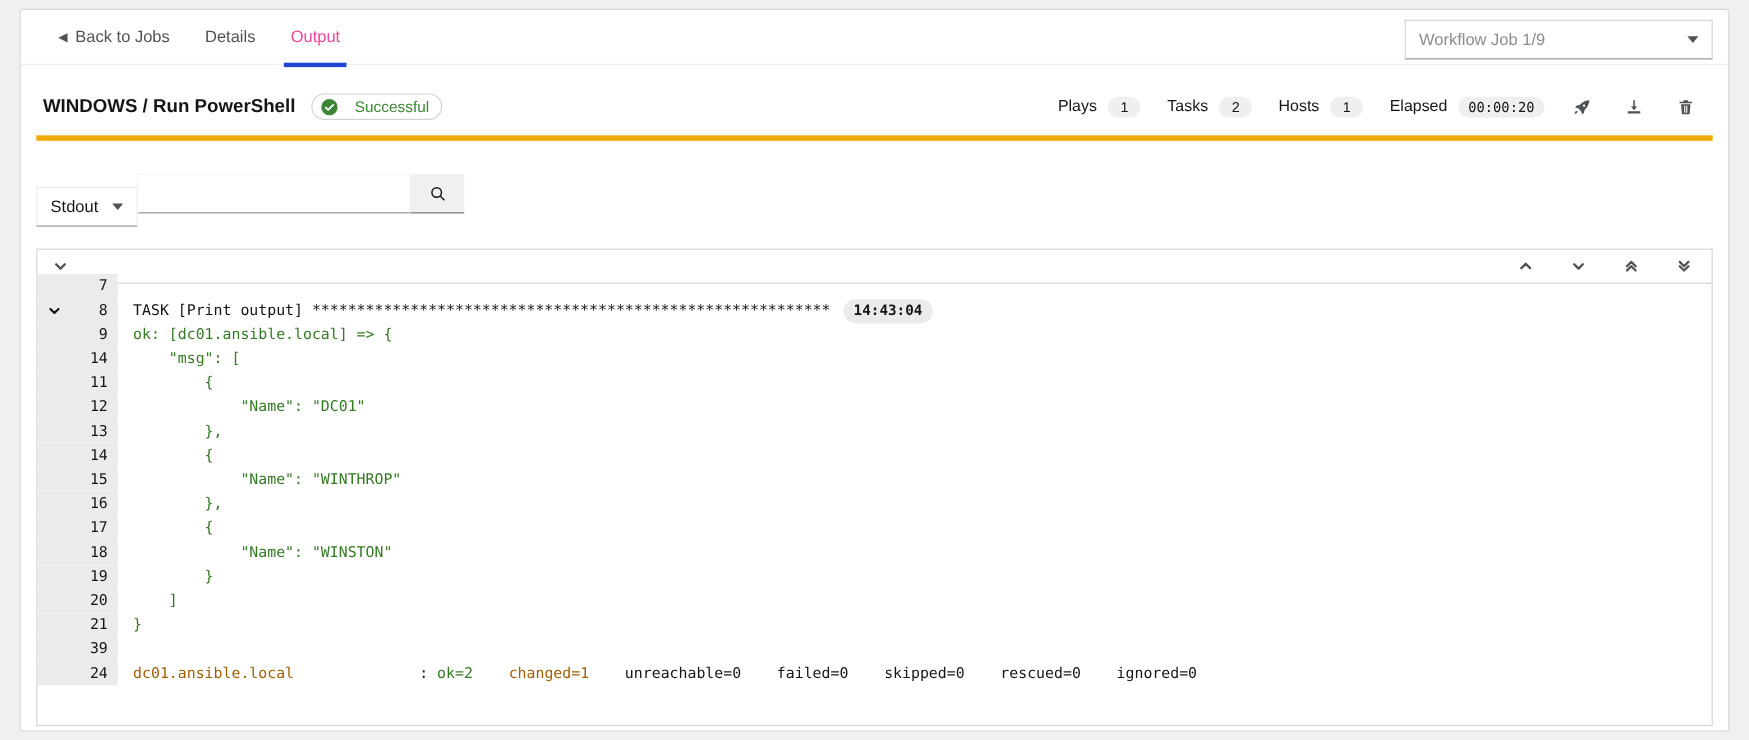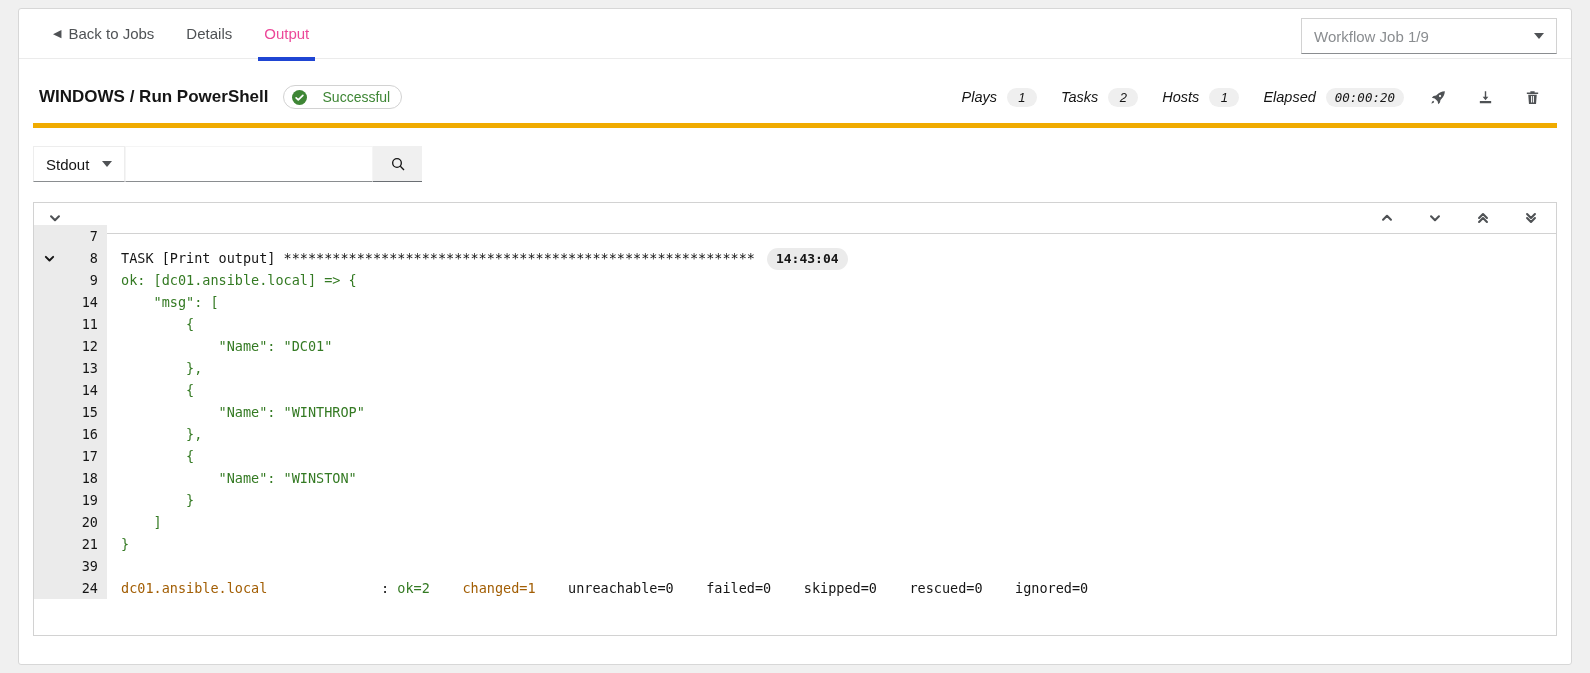--- a/index.html
+++ b/index.html
@@ -6,44 +6,44 @@
   html,body { width:1590px; height:673px; background:#f0f0f0; font-family:"Liberation Sans",sans-serif; overflow:hidden; }
   .card { position:absolute; left:18px; top:8px; width:1554px; height:657px; background:#ffffff; border:1px solid #d7d7d7; border-radius:3px; overflow:hidden; }
 
   
   .tabrow { position:relative; height:50px; border-bottom:1px solid #ebebeb; display:flex; align-items:center; padding-left:18px; }
   .tab { position:relative; height:50px; display:flex; align-items:center; padding:0 16px; font-size:15px; color:#4f5255; cursor:pointer; }
   .tab.back { color:#4f5255; gap:7px; }
   .back-caret { font-size:11px; color:#4f5255; }
   .tab.active { color:#ec4899; }
   .tab.active::after { content:""; position:absolute; left:10px; right:10px; bottom:-2px; height:4px; background:#1f45d3; }
-  .wf-select { position:absolute; right:14px; top:9px; width:256px; height:36px; background:#fff; border:1px solid #d2d2d2; border-bottom-color:#8a8d90; display:flex; align-items:center; justify-content:space-between; padding:0 12px 0 12px; font-size:15px; color:#8a8d90; cursor:pointer; }
+  .wf-select { position:absolute; right:14px; top:9px; width:280px; height:36px; background:#fff; border:1px solid #d2d2d2; border-bottom-color:#8a8d90; display:flex; align-items:center; justify-content:space-between; padding:0 12px 0 12px; font-size:15px; color:#8a8d90; cursor:pointer; }
   .caret-down { width:0; height:0; border-left:5px solid transparent; border-right:5px solid transparent; border-top:6px solid #4f5255; }
 
   
   .titlerow { display:flex; align-items:center; justify-content:space-between; padding:0 16px 0 20px; margin-top:26px; }
   .title-left { display:flex; align-items:center; gap:14px; }
   .job-title { font-size:17px; font-weight:bold; color:#151515; }
   .status-badge { display:flex; align-items:center; gap:16px; border:1px solid #d2d2d2; border-radius:14px; padding:3px 11px 3px 8px; color:#3e8635; font-size:14px; background:#fff; }
   .check-circle { width:15px; height:15px; }
-  .title-right { display:flex; align-items:center; gap:26px;font-style:italic; }
+  .title-right { display:flex; align-items:center; gap:26px; }
   .stats { display:flex; align-items:center; gap:24px; }
   .stat { display:flex; align-items:center; gap:10px; font-size:14.5px; color:#151515; }
   .stat-pill { background:#efefef; border-radius:11px; min-width:30px; padding:2px 9px; text-align:center; font-size:13px; color:#151515; }
   .stat-pill.mono { font-family:"DejaVu Sans Mono",monospace; font-size:12.5px; }
   .iconbtns { display:flex; align-items:center; gap:30px; padding-right:14px; }
   .iconbtn { background:none; border:none; cursor:pointer; color:#4f5255; display:flex; align-items:center; }
   .iconbtn svg { width:17px; height:17px; fill:#4f5255; }
 
   
   .accentbar { height:5px; margin:14px 14px 0 14px; }
 
   
   .filterrow { display:flex; align-items:center; margin:18px 0 0 14px; }
-  .src-select { width:92px; height:36px; border:1px solid #ededed; border-bottom:1px solid #8a8d90; background:#fff; display:flex; align-items:center; justify-content:space-between; padding:0 12px; font-size:15px; color:#151515; cursor:pointer; }
+  .src-select { width:92px; height:36px; border:1px solid #ededed; border-bottom:1px solid #8a8d90; background:#fff; display:flex; align-items:center; justify-content:space-between; padding:0 12px; font-size:15px; color:#151515; cursor:pointer;margin-top:24px; }
   .search-input { width:248px; height:36px; border:1px solid #f5f5f5; border-bottom:1px solid #8a8d90; font-size:14px; padding:0 10px; outline:none; font-family:"Liberation Sans",sans-serif; }
   .search-btn { width:49px; height:36px; background:#f0f0f0; border:none; border-bottom:1px solid #6a6e73; cursor:pointer; display:flex; align-items:center; justify-content:center; }
   .search-btn svg { width:16px; height:16px; fill:none; stroke:#151515; stroke-width:2; }
 
   
   .outpanel { margin:20px 14px 0 14px; border:1px solid #d2d2d2; height:434px; overflow:hidden; background:#fff; }
   .out-toolbar { height:31px; border-bottom:1px solid #d2d2d2; display:flex; align-items:center; justify-content:space-between; padding:0 18px 0 14px; }
   .chev { cursor:pointer; display:flex; align-items:center; }
   .chev svg { width:14px; height:14px; fill:none; stroke:#4f5255; stroke-width:2.4; stroke-linecap:round; stroke-linejoin:round; }
   .nav-icons { display:flex; align-items:center; gap:34px; }

